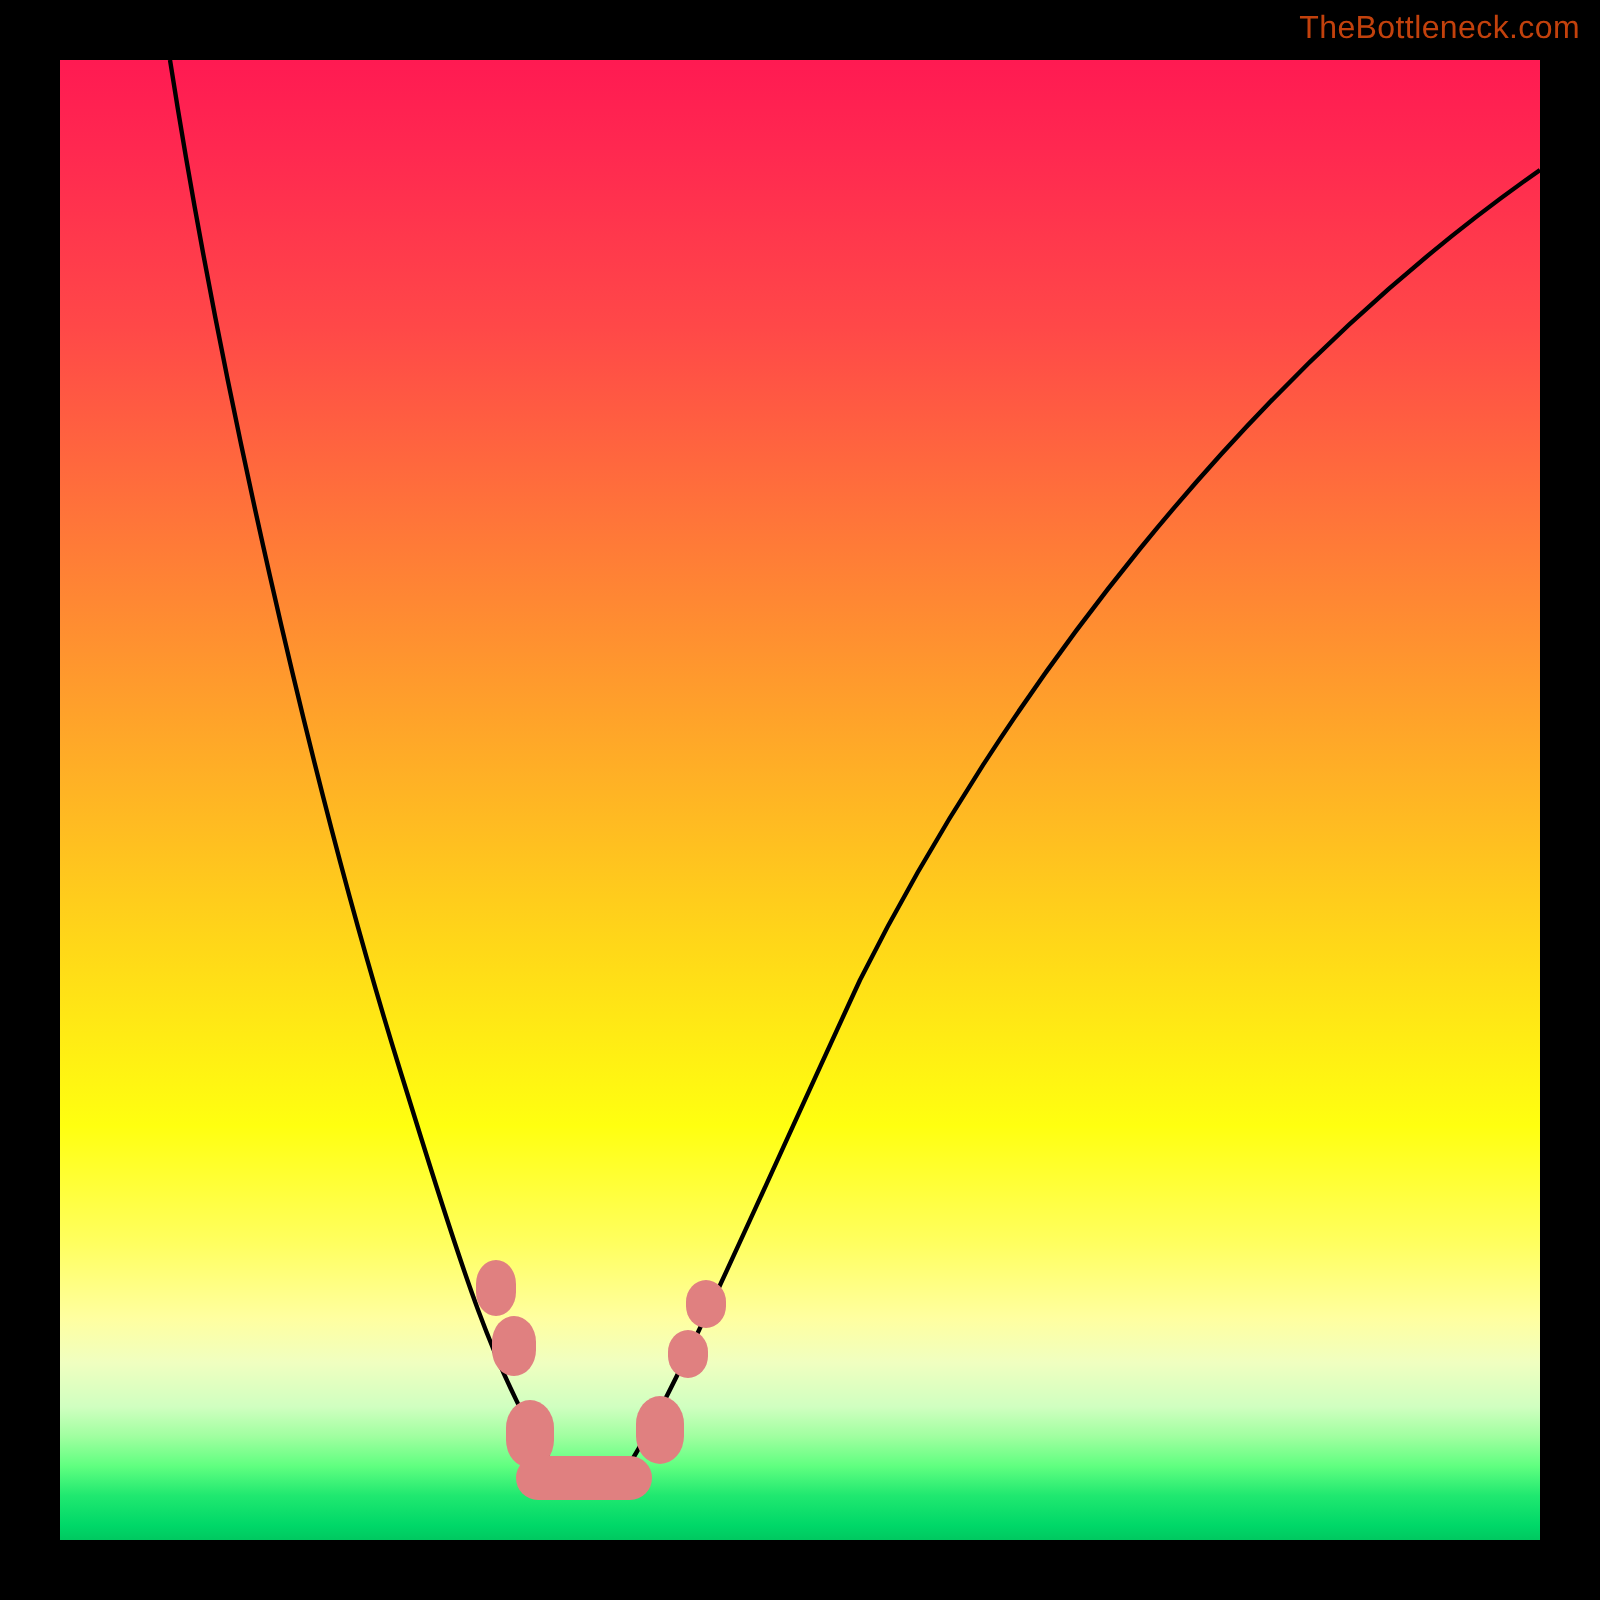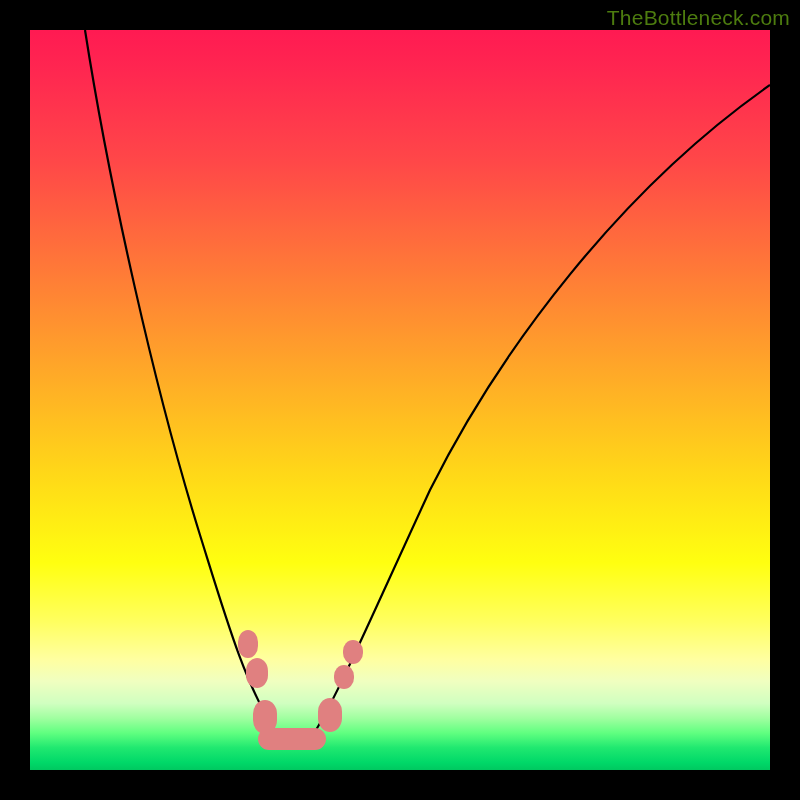--- a/index.html
+++ b/index.html
@@ -57,22 +57,22 @@
     position: absolute;
     top: 0;
     left: 0;
     width: 100%;
     height: 100%;
   }
   .watermark {
     position: absolute;
     top: 6px;
     right: 10px;
-    color: #4d7c0f;
-    font-size: 21px;
+    color: #c2410c;
+    font-size: 16px;
     font-weight: 400;
     letter-spacing: 0.2px;
   }
 </style>
 </head>
 <body>
 
 <div class="frame">
 
   <div class="plot-area">

